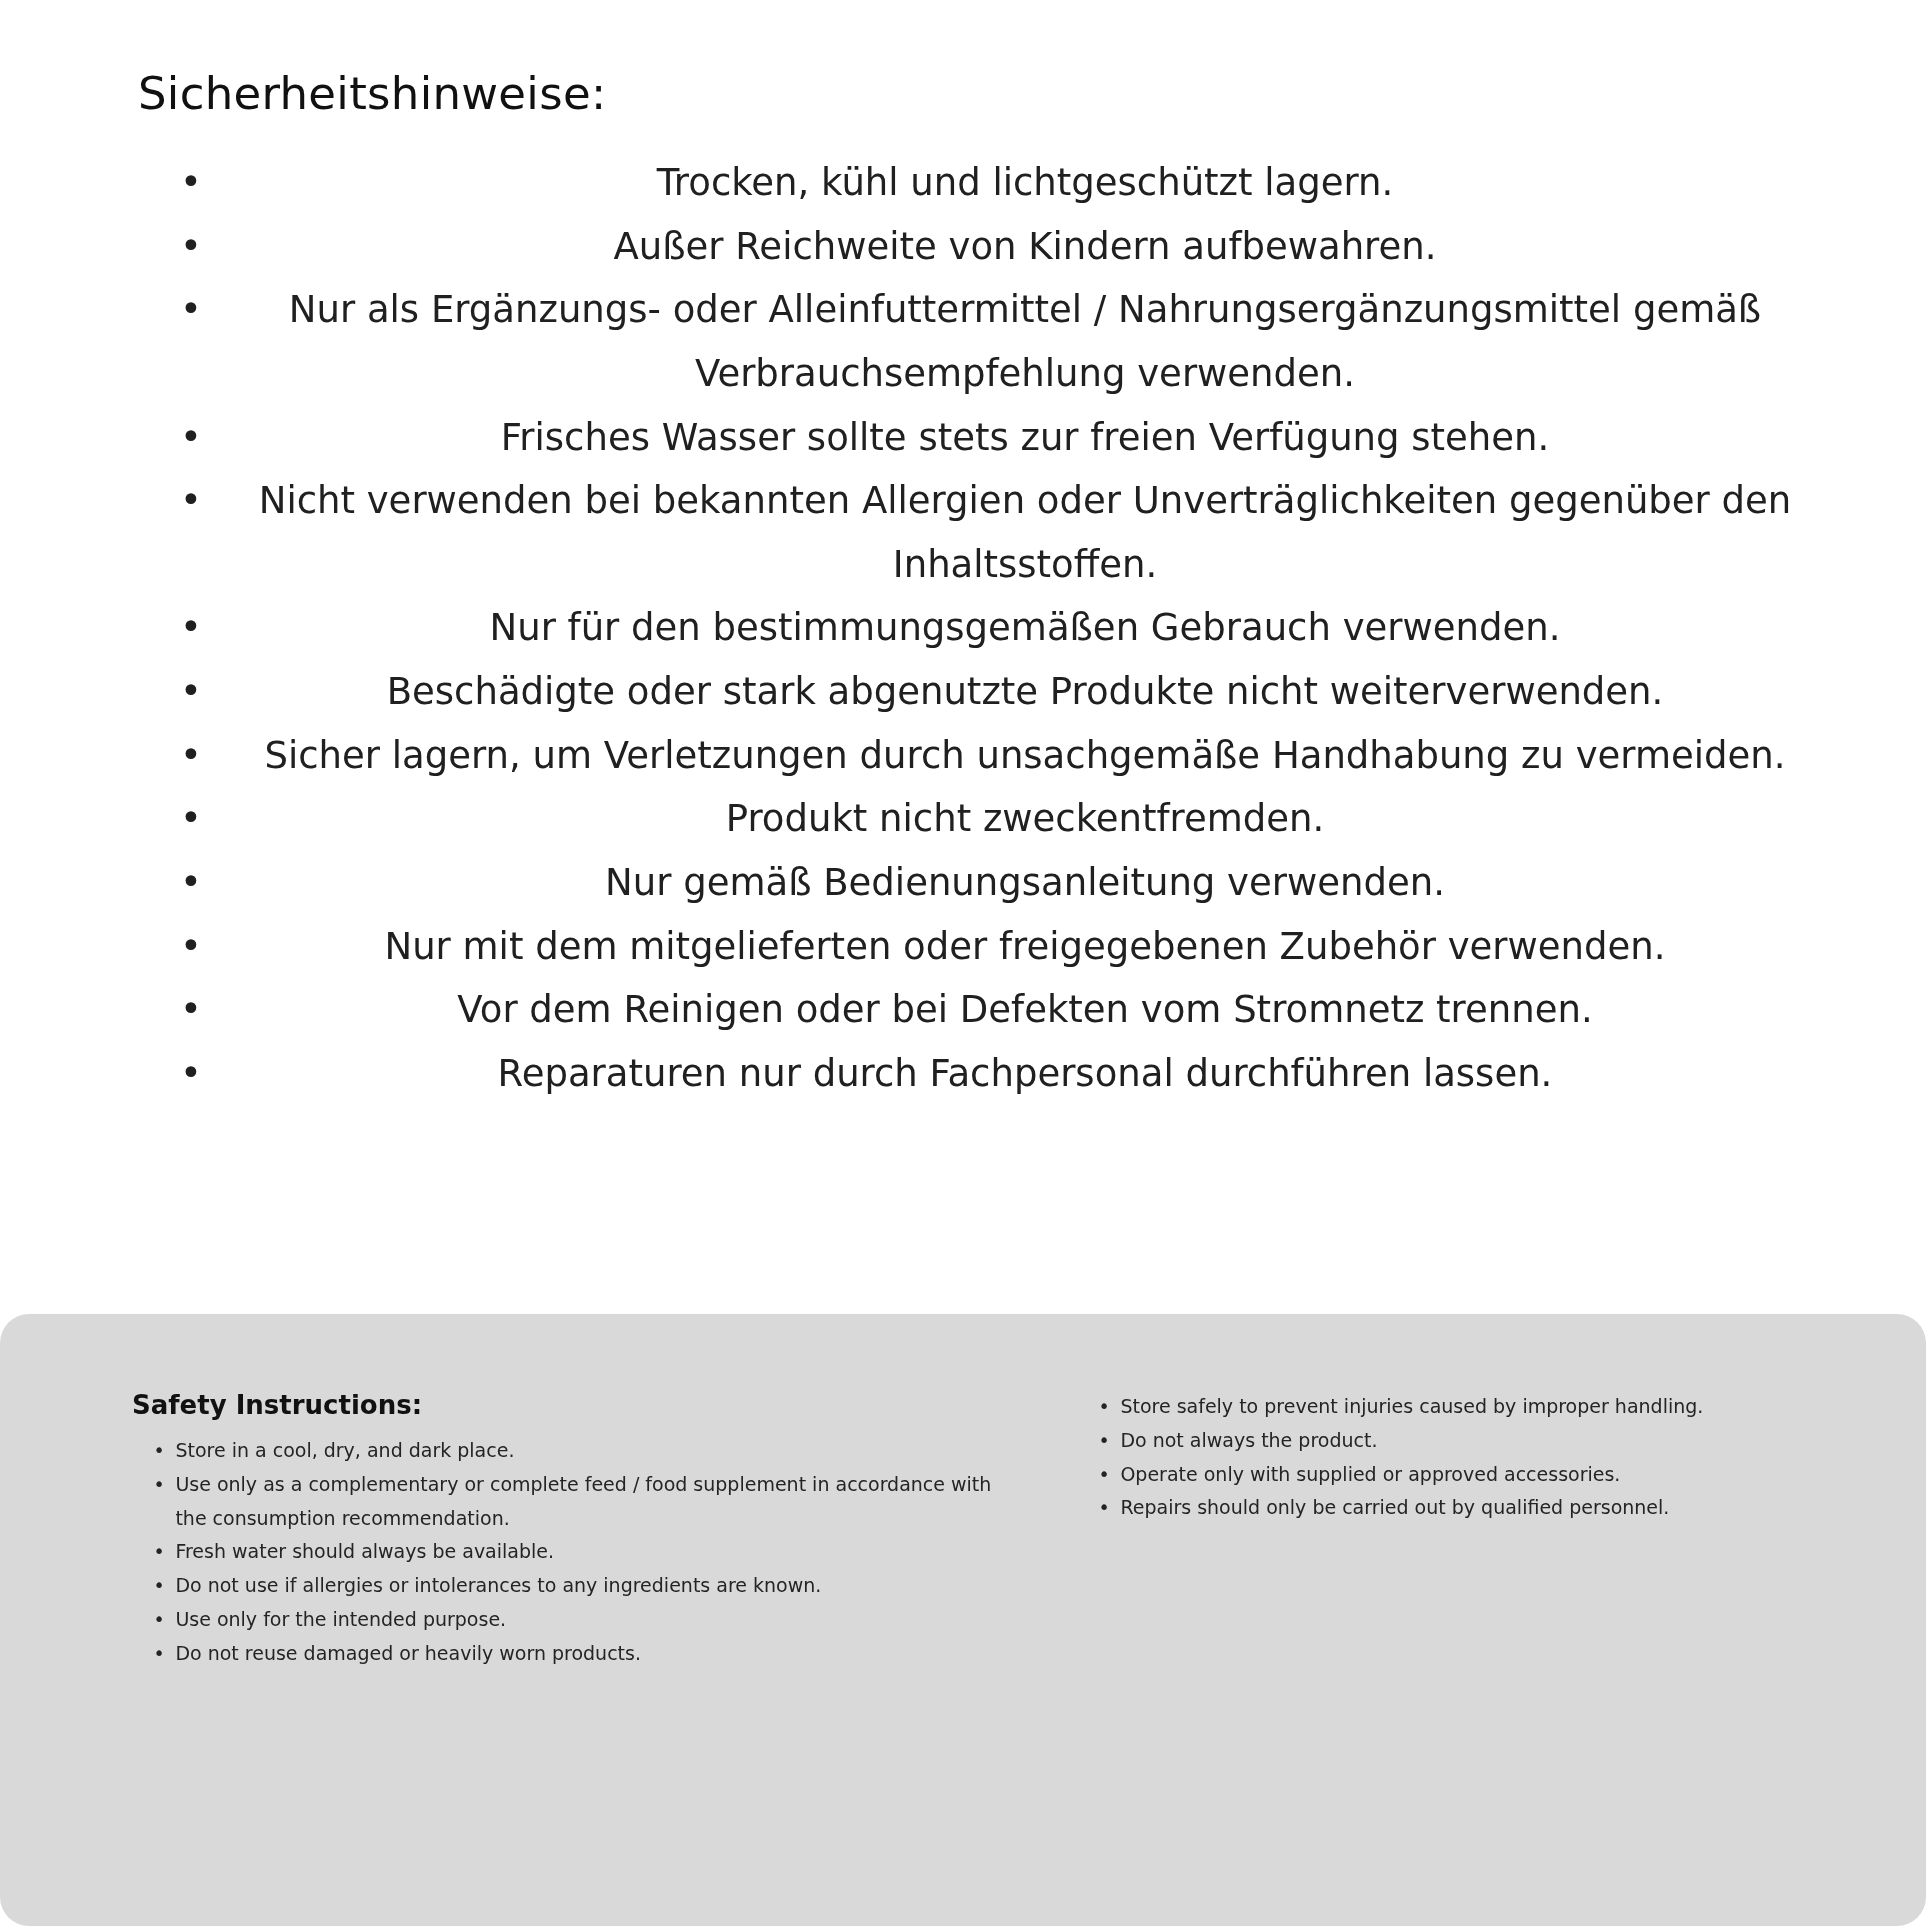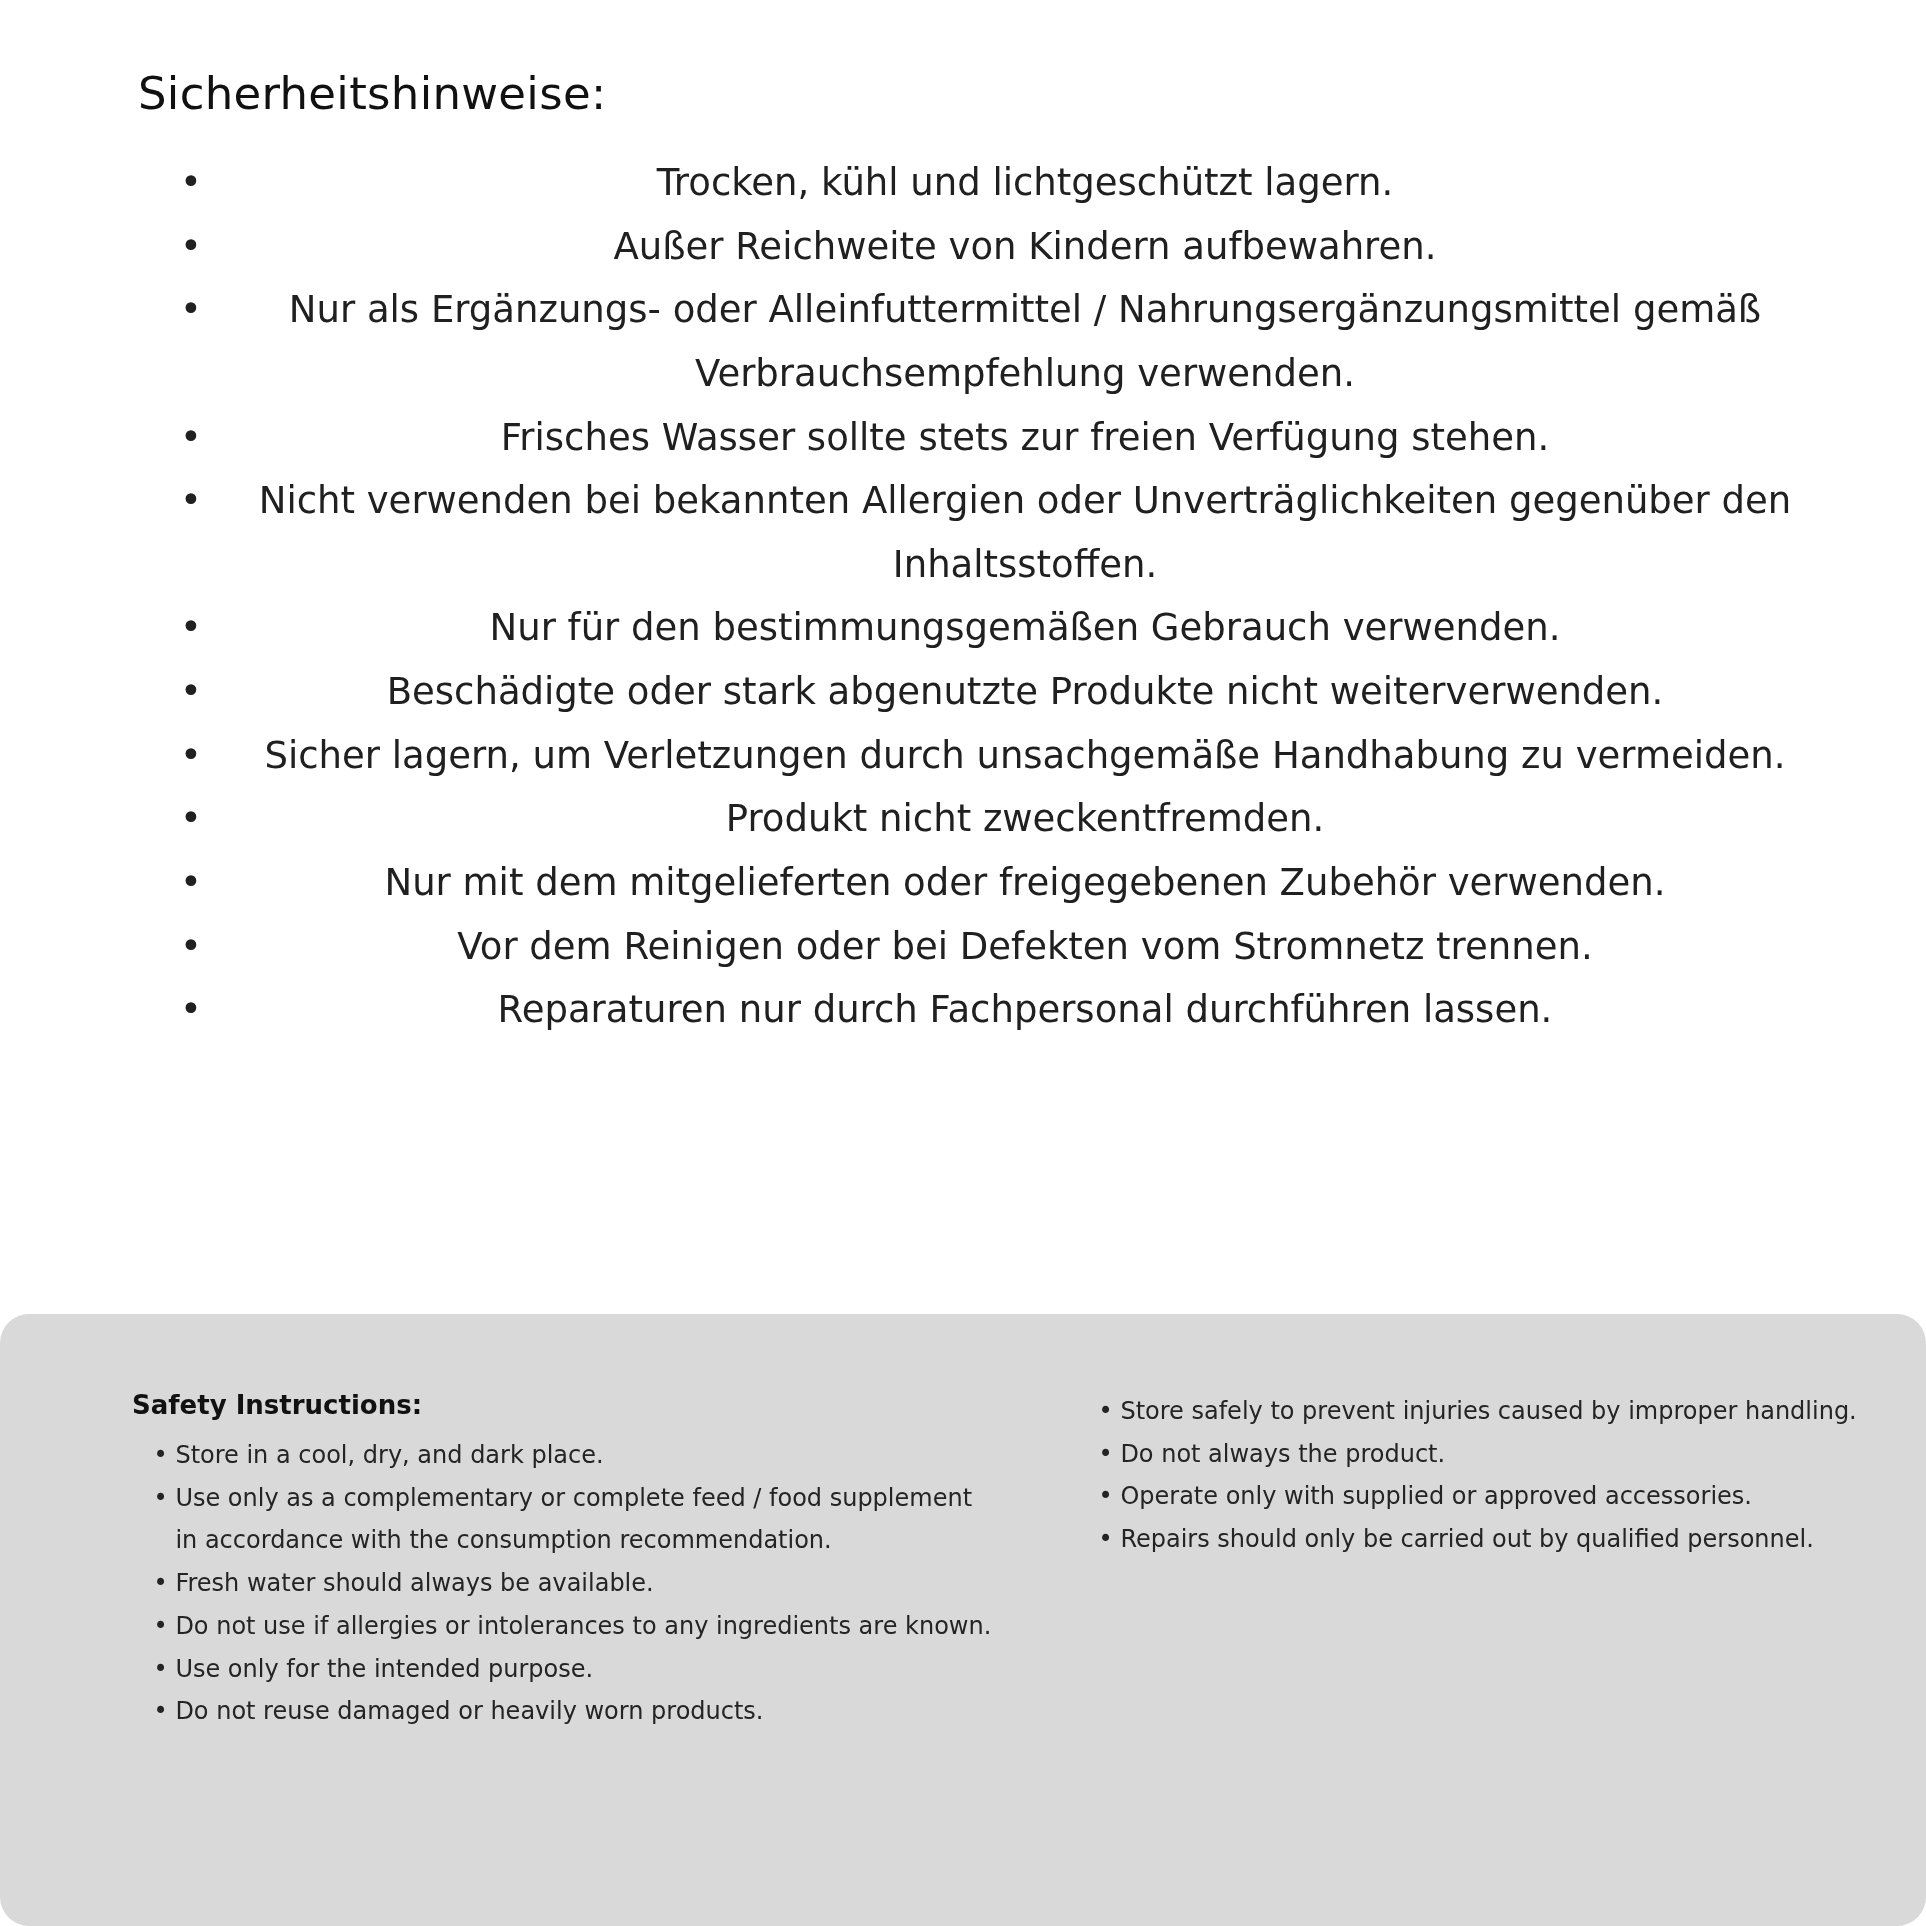--- a/index.html
+++ b/index.html
@@ -65,21 +65,21 @@
   }
   .en-list {
     list-style: none;
     margin: 0;
     padding: 0 0 0 19px;
   }
   .en-col-right .en-list { padding-left: 0; }
   .en-list li {
     position: relative;
     padding-left: 24.4px;
-    font-size: 24px;
+    font-size: 19px;
     line-height: 1.78;
     color: #242424;
   }
   .en-list li::before {
     content: "\2022";
     position: absolute;
     left: 2.6px;
     color: #242424;
   }
 </style>
@@ -91,20 +91,21 @@
   <ul class="de-list">
     <li>Trocken, kühl und lichtgeschützt lagern.</li>
     <li>Außer Reichweite von Kindern aufbewahren.</li>
     <li>Nur als Ergänzungs- oder Alleinfuttermittel / Nahrungsergänzungsmittel gemäß Verbrauchsempfehlung verwenden.</li>
     <li>Frisches Wasser sollte stets zur freien Verfügung stehen.</li>
     <li>Nicht verwenden bei bekannten Allergien oder Unverträglichkeiten gegenüber den Inhaltsstoffen.</li>
     <li>Nur für den bestimmungsgemäßen Gebrauch verwenden.</li>
     <li>Beschädigte oder stark abgenutzte Produkte nicht weiterverwenden.</li>
     <li>Sicher lagern, um Verletzungen durch unsachgemäße Handhabung zu vermeiden.</li>
     <li>Produkt nicht zweckentfremden.</li>
+    <li>Nur gemäß Bedienungsanleitung verwenden.</li>
     <li>Nur mit dem mitgelieferten oder freigegebenen Zubehör verwenden.</li>
     <li>Vor dem Reinigen oder bei Defekten vom Stromnetz trennen.</li>
     <li>Reparaturen nur durch Fachpersonal durchführen lassen.</li>
   </ul>
 </div>
 
 <div class="en-section">
   <div class="en-col-left">
     <h2 class="en-title">Safety Instructions:</h2>
     <ul class="en-list">

